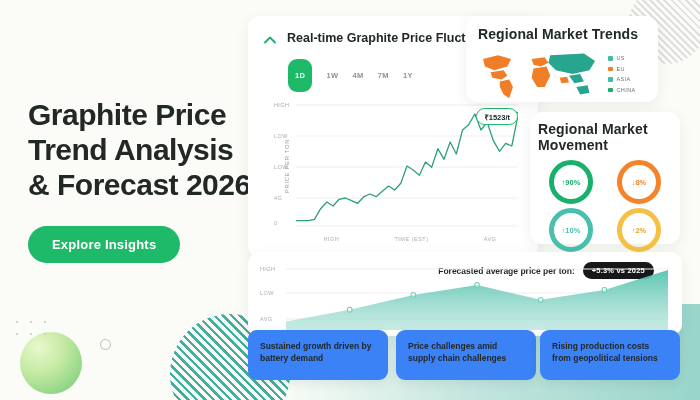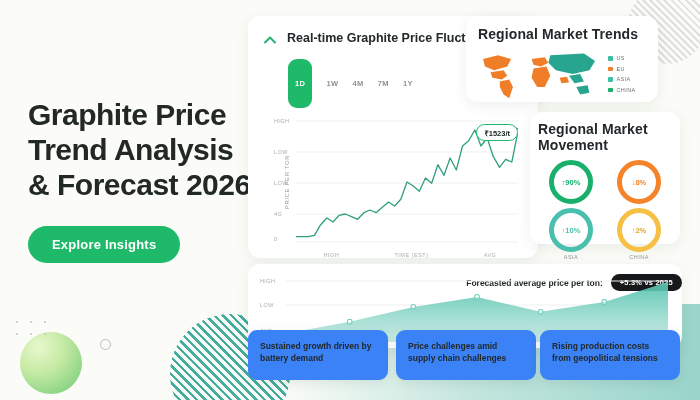--- a/index.html
+++ b/index.html
@@ -55,21 +55,21 @@
   .card { position:absolute; background:#fff; border-radius:12px;
     box-shadow:0 4px 14px rgba(40,60,55,.08); }
 
   
   #price-card { left:248px; top:16px; width:290px; height:242px; padding:14px 14px 8px; }
   .pc-head { display:flex; gap:9px; align-items:flex-start; }
   .chev { width:16px; height:16px; flex:none; margin-top:2px; }
   .pc-title { font-size:12.5px; font-weight:bold; color:#23282a; line-height:1.3; }
   .tabs { display:flex; align-items:center; gap:14px; margin:11px 0 0 26px; }
   .tab { font-size:7.5px; font-weight:bold; color:#8d9491; letter-spacing:.4px; cursor:pointer; }
-  .tab.active { background:#1fb96a; color:#fff; border-radius:9px; padding:20px 7px; }
+  .tab.active { background:#1fb96a; color:#fff; border-radius:9px; padding:12px 7px; }
   .plot { position:relative; margin-top:8px; height:132px; }
   .ylab { position:absolute; left:-2px; top:50%; transform:translateY(-50%) rotate(-90deg);
     transform-origin:center; font-size:6px; letter-spacing:.6px; color:#9aa09d; white-space:nowrap; }
   .ytick { position:absolute; left:12px; font-size:5.5px; color:#a8aeab; letter-spacing:.4px; }
   .xaxis { display:flex; justify-content:space-around; margin:4px 0 0 34px;
     font-size:5.5px; color:#a8aeab; letter-spacing:.5px; }
   .badge-price {
     position:absolute; right:6px; top:8px; border:1px solid #1fb96a; color:#15241f;
     background:#fff; border-radius:9px; padding:2.5px 7px; font-size:7.5px; font-weight:bold;
   }
@@ -85,21 +85,21 @@
   
   #movement-card { left:530px; top:112px; width:150px; height:132px; padding:9px 8px; }
   .mv-grid { display:grid; grid-template-columns:1fr 1fr; gap:2px; margin-top:7px; }
   .mv-cell { display:flex; flex-direction:column; align-items:center; gap:2px; }
   .ring { width:44px; height:44px; border-radius:50%; display:flex;
     align-items:center; justify-content:center; font-size:7.5px; font-weight:bold; }
   .ring span { font-size:7.5px; }
   .mv-label { font-size:5.5px; color:#8d9491; letter-spacing:.5px; }
 
   
-  #forecast-card { left:248px; top:264px; width:434px; height:84px; padding:10px 0; overflow:hidden; }
+  #forecast-card { left:248px; top:252px; width:434px; height:84px; padding:10px 28px; overflow:hidden; }
   .fc-top { display:flex; align-items:center; justify-content:flex-end; gap:8px; }
   .fc-label { font-size:8.5px; font-weight:bold; color:#23282a; }
   .fc-badge { background:#16181a; color:#fff; font-size:7.5px; font-weight:bold;
     border-radius:11px; padding:4px 9px; letter-spacing:.2px;text-align:right; }
   .fc-plot { position:absolute; left:12px; right:0; top:12px; height:66px; }
   .fc-ytick { position:absolute; left:0; font-size:5.5px; color:#a8aeab; letter-spacing:.4px; }
 
   
   .insight { position:absolute; top:330px; height:50px; background:#3b82f6; border-radius:9px;
     box-shadow:0 3px 12px rgba(40,60,55,.10); padding:10px 12px;

